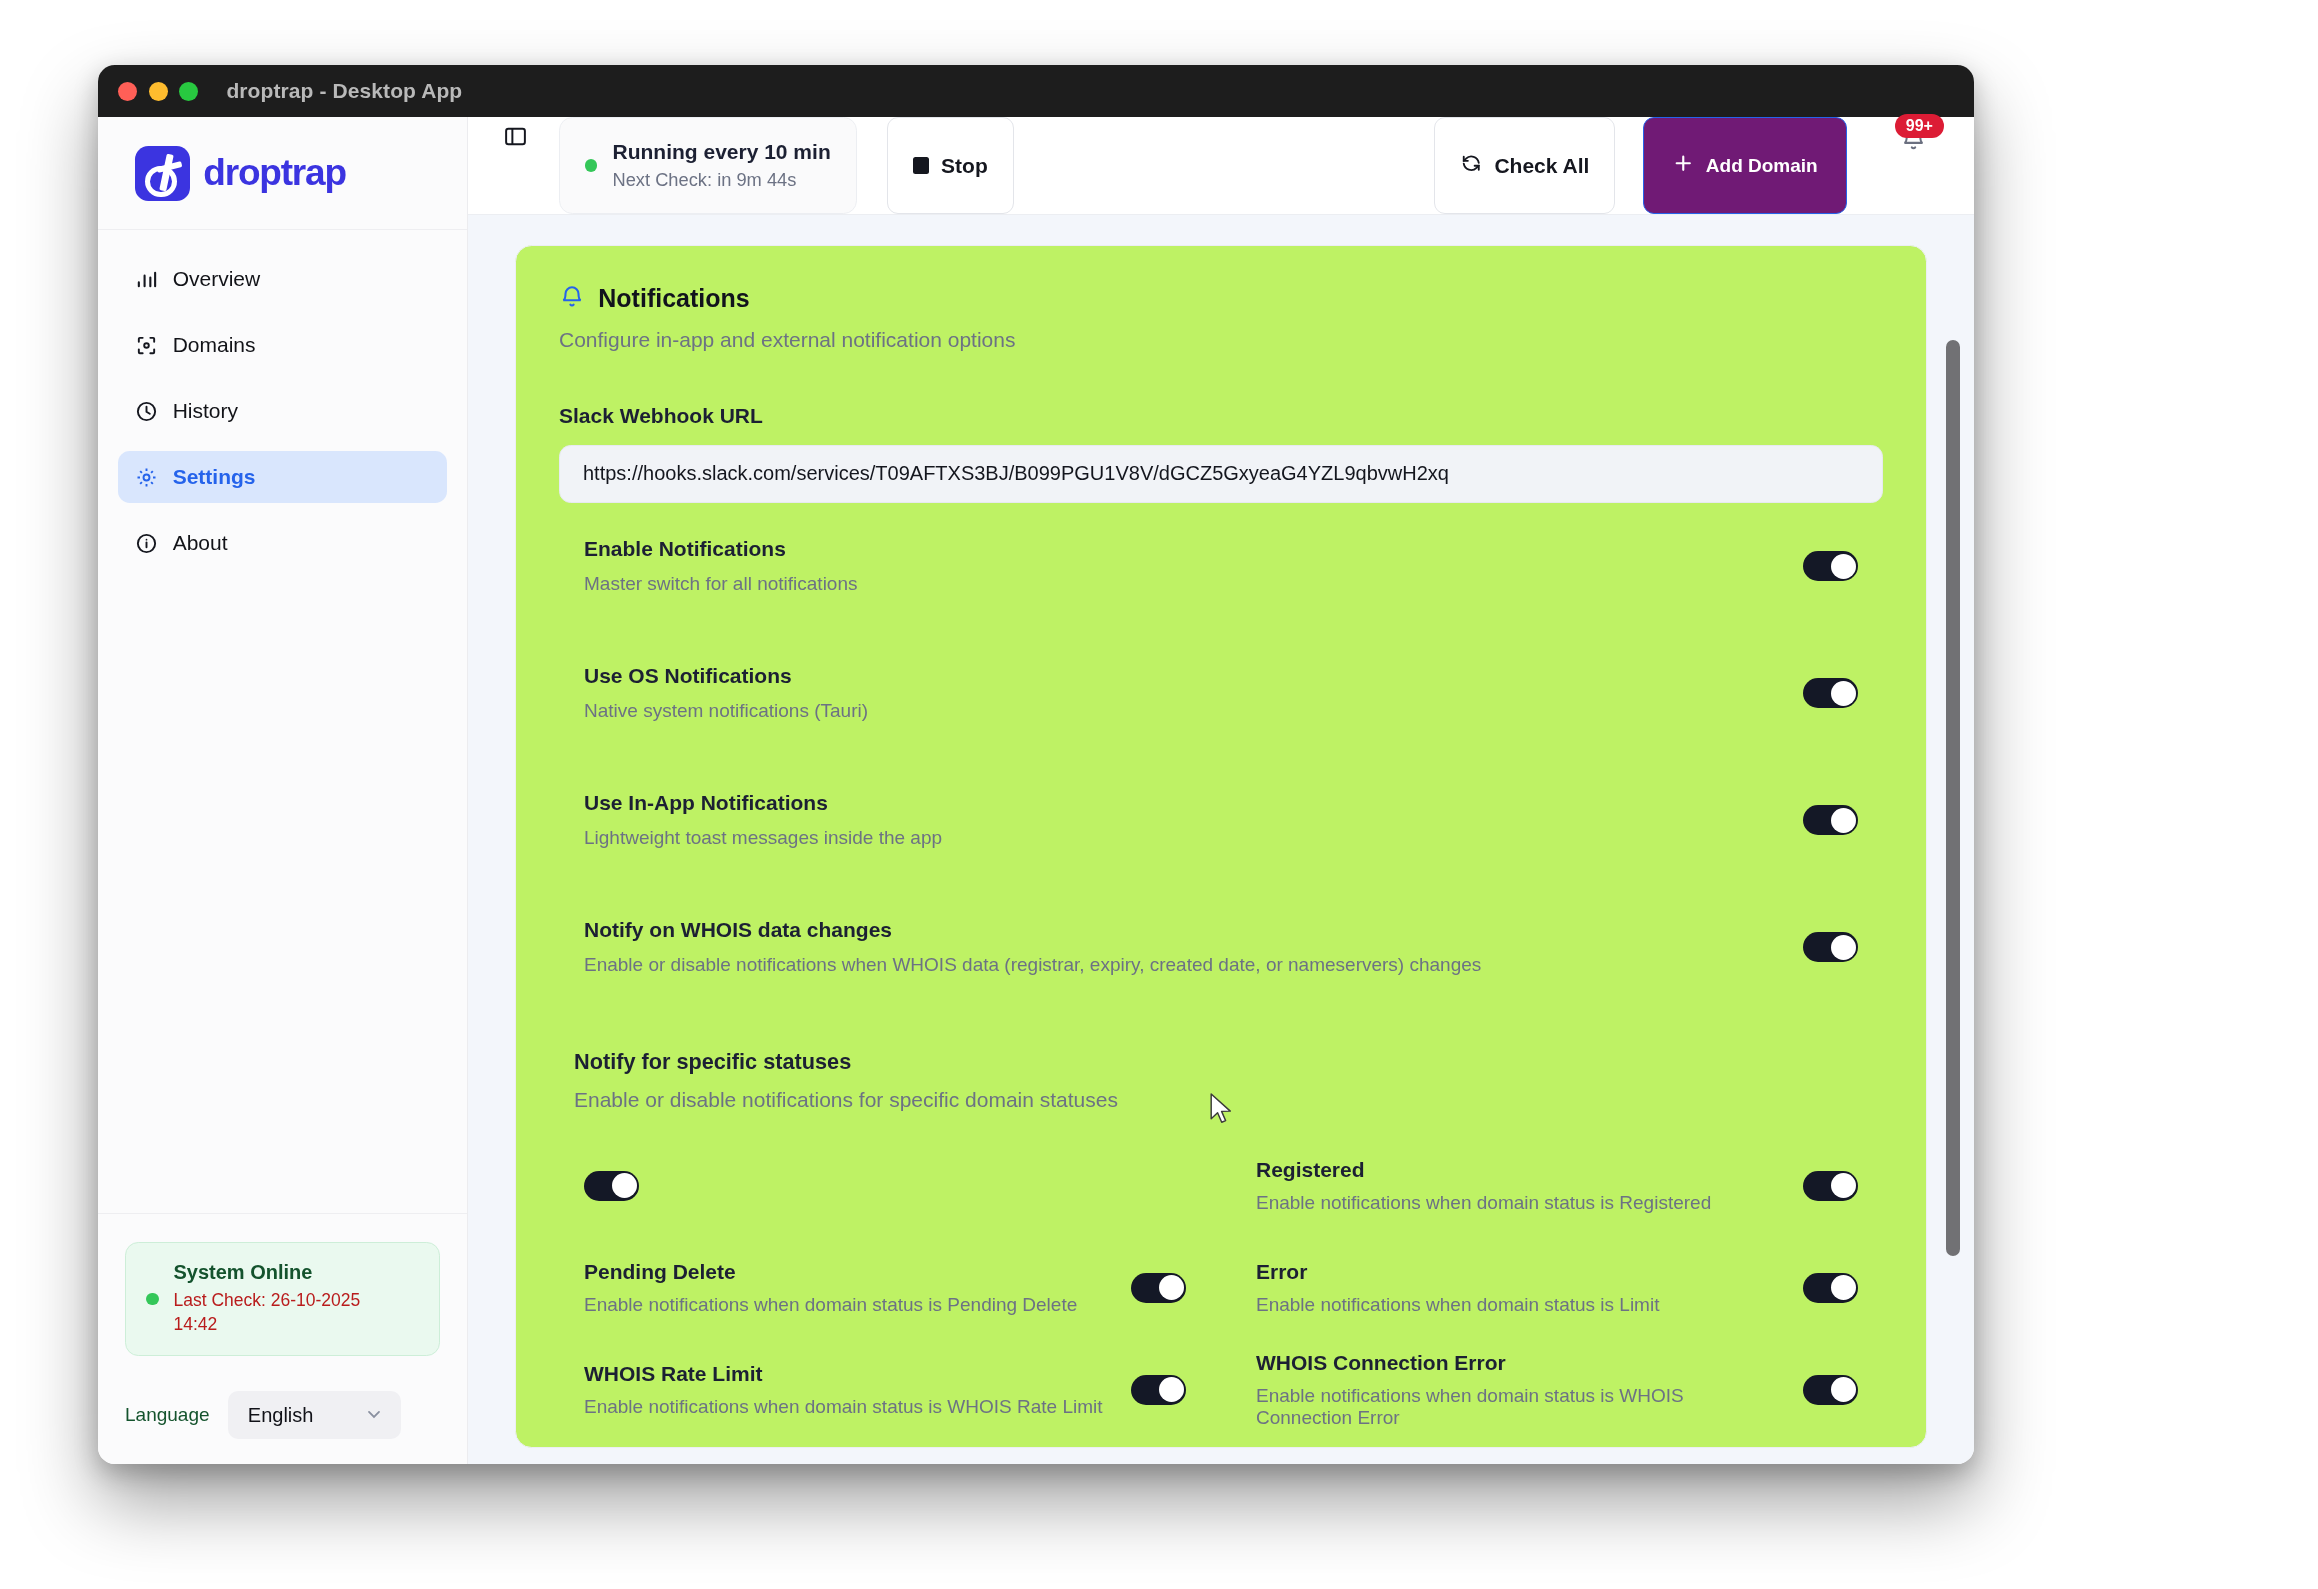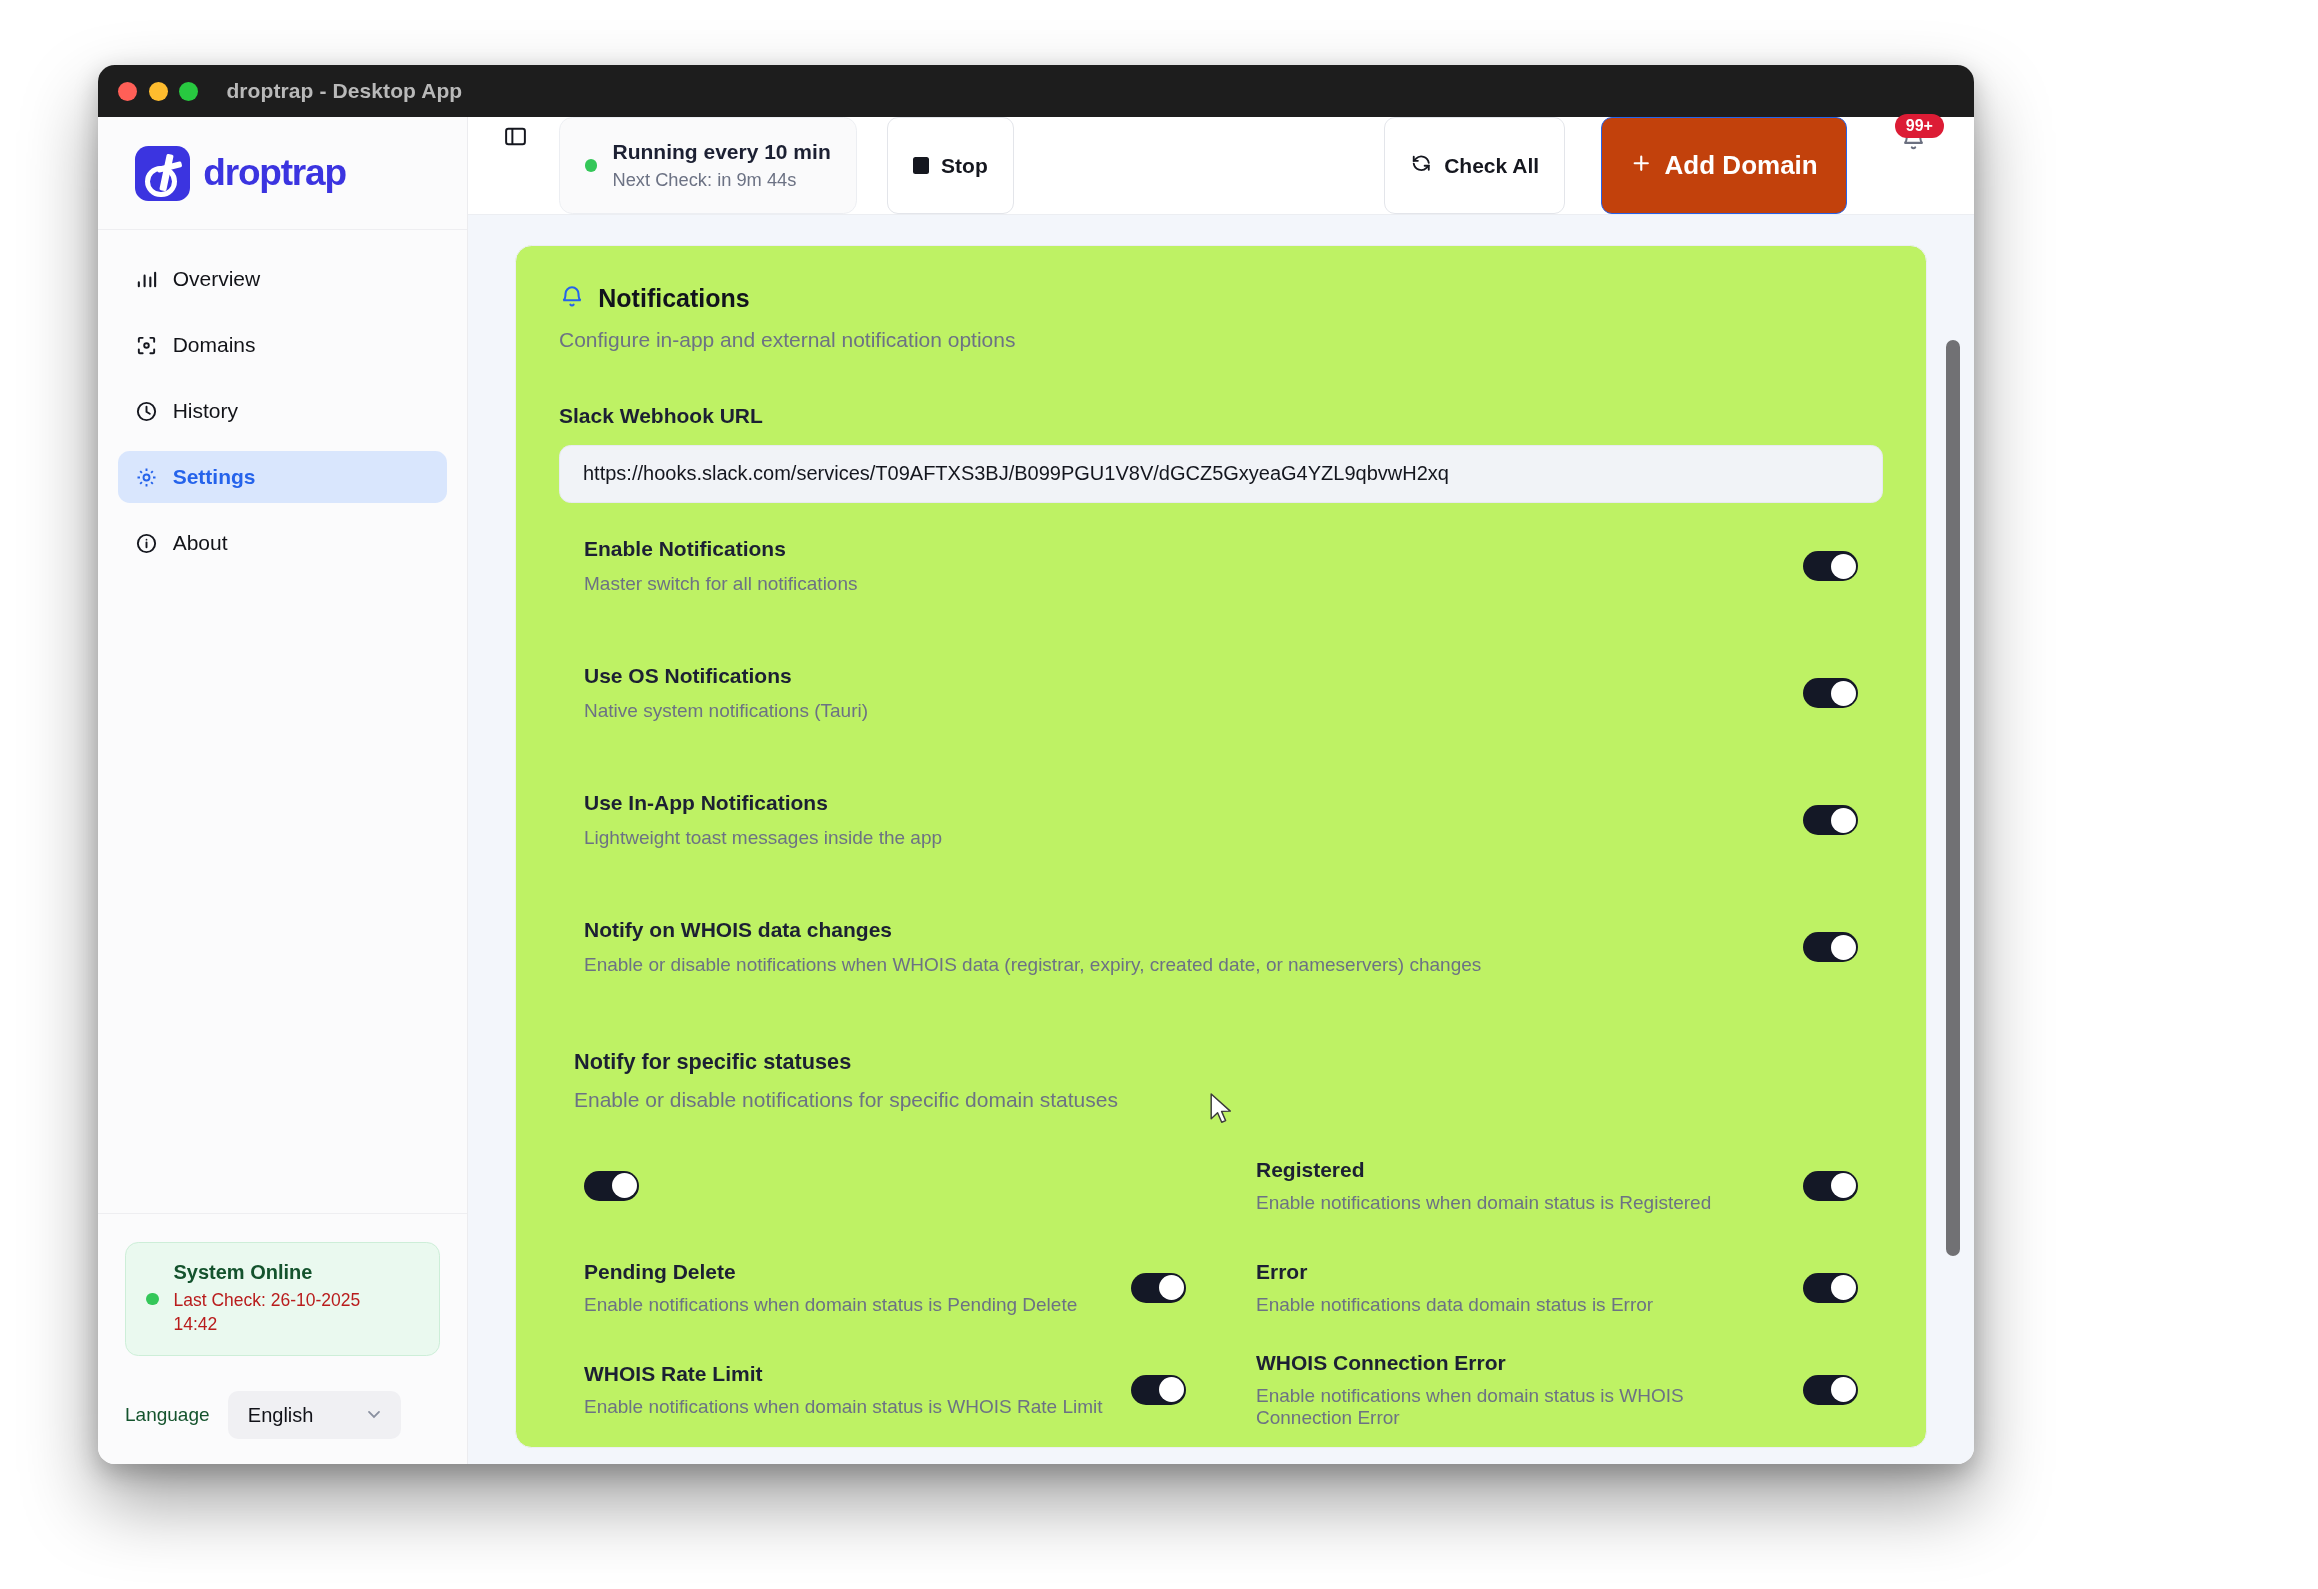--- a/index.html
+++ b/index.html
@@ -208,25 +208,25 @@
   }
   .stop-sq { width: 16.7px; height: 16.7px; background: #15171f; border-radius: 2.5px; }
   .toolbar-spacer { flex: 1; }
   .btn-check {
     background: #ffffff;
     border: 0.8px solid #e3e5ea;
     padding: 13.3px 25px;
     font-size: 21px; font-weight: bold; color: #15171f;
   }
   .btn-add {
-    background: #c2410c;
+    background: #701a75;
     border: 0.8px solid #2563eb;
     padding: 14px 28px;
-    font-size: 26px; font-weight: bold; color: #ffffff;
-    margin-left: 18px;
+    font-size: 19px; font-weight: bold; color: #ffffff;
+    margin-left: 9px;
   }
   .bell-wrap {
     position: relative;
     width: 47px; height: 47px;
     margin-left: 25px;
     display: flex; align-items: center; justify-content: center;
     cursor: pointer;
   }
   .bell-badge {
     position: absolute; top: -3.3px; left: 5px;
@@ -589,21 +589,21 @@
                   <div class="status-desc">Enable notifications when domain status is Pending Delete</div>
                 </div>
                 <div class="toggle">
                     <span class="knob"></span>
                   </div>
               </div>
 
               <div class="status-row">
                 <div>
                   <div class="status-name">Error</div>
-                  <div class="status-desc">Enable notifications data domain status is Error</div>
+                  <div class="status-desc">Enable notifications when domain status is Limit</div>
                 </div>
                 <div class="toggle">
                     <span class="knob"></span>
                   </div>
               </div>
 
               <div class="status-row">
                 <div>
                   <div class="status-name">WHOIS Rate Limit</div>
                   <div class="status-desc">Enable notifications when domain status is WHOIS Rate Limit</div>

